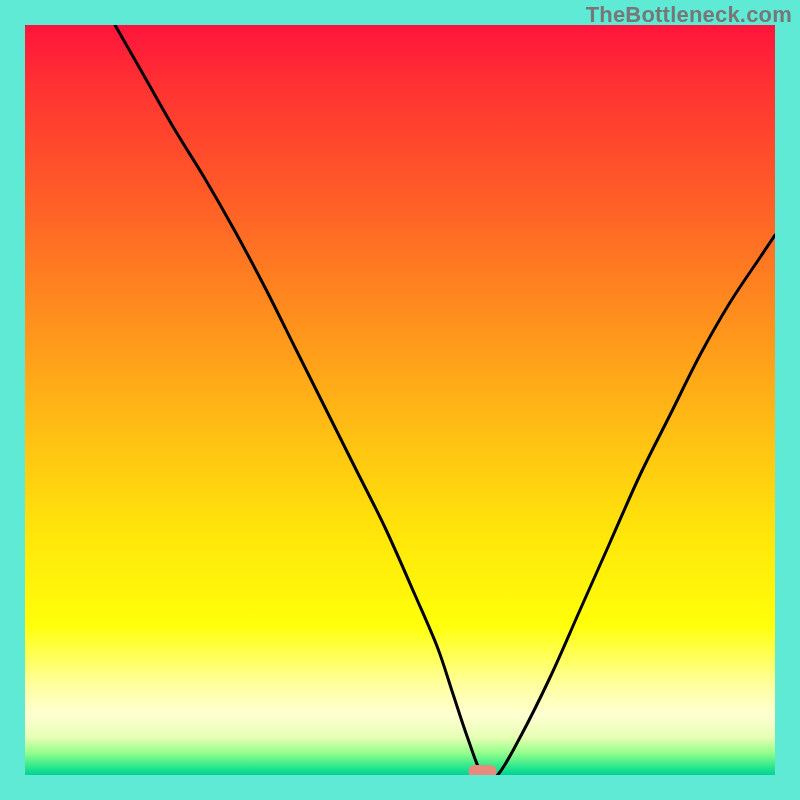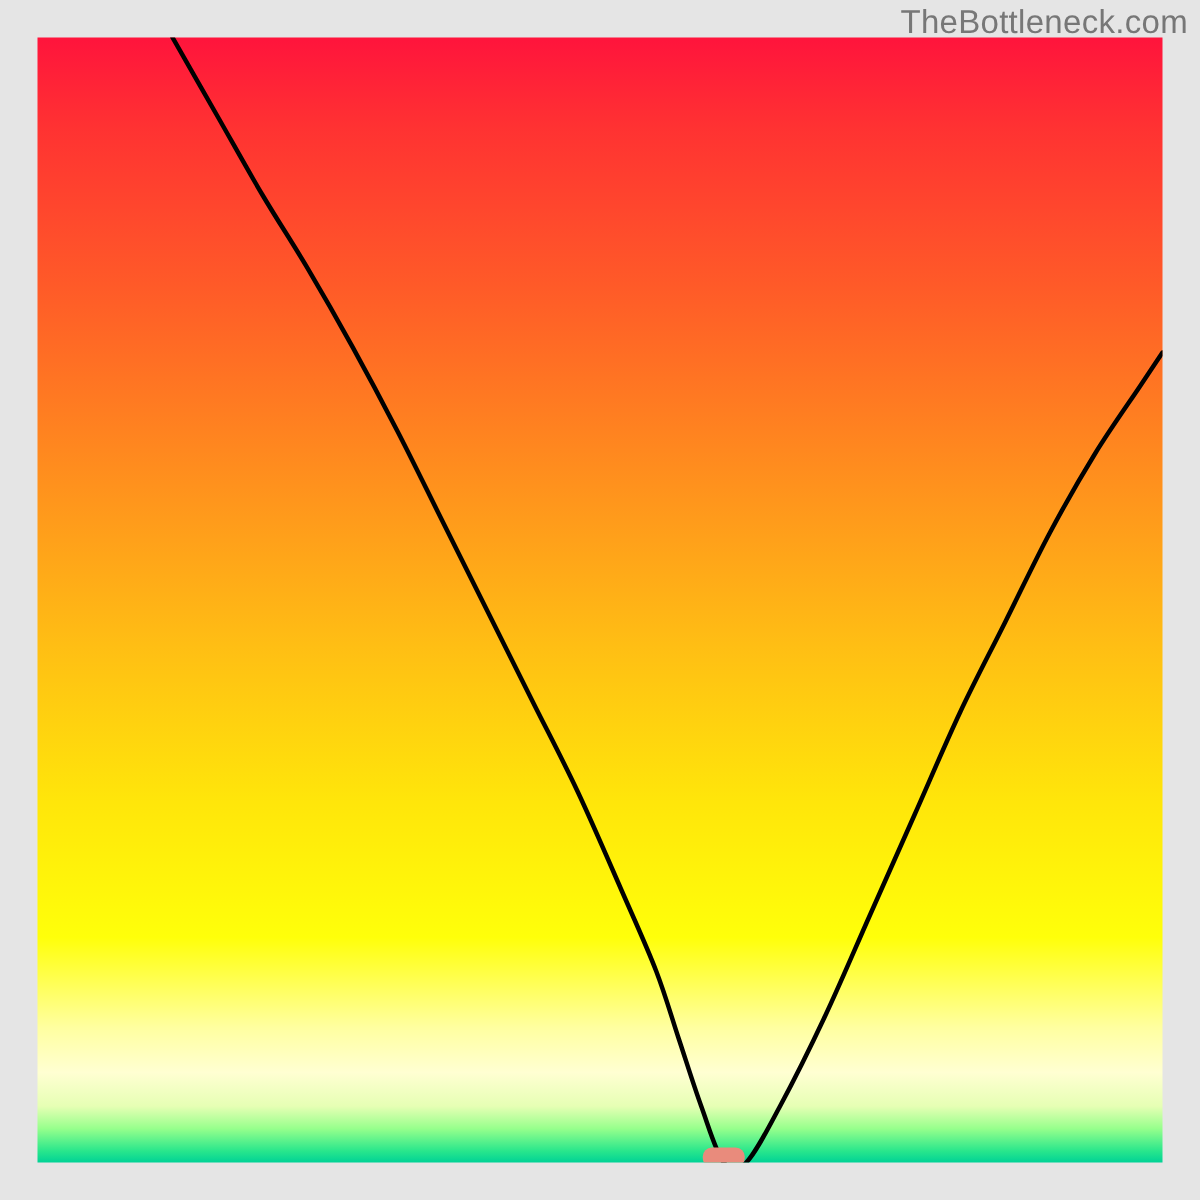--- a/index.html
+++ b/index.html
@@ -7,21 +7,22 @@
     padding: 0;
     width: 800px;
     height: 800px;
     background: #000;
     overflow: hidden;
   }
   .frame {
     position: relative;
     width: 800px;
     height: 800px;
-    background: #e5e5e5;
+    background: #5eead4;
+    font-weight: bold;
   }
   .plot-area {
     position: absolute;
     left: 25px;
     top: 25px;
     width: 750px;
     height: 750px;
     background: linear-gradient(to bottom,
       #ff143c 0%,
       #ff3232 8%,

